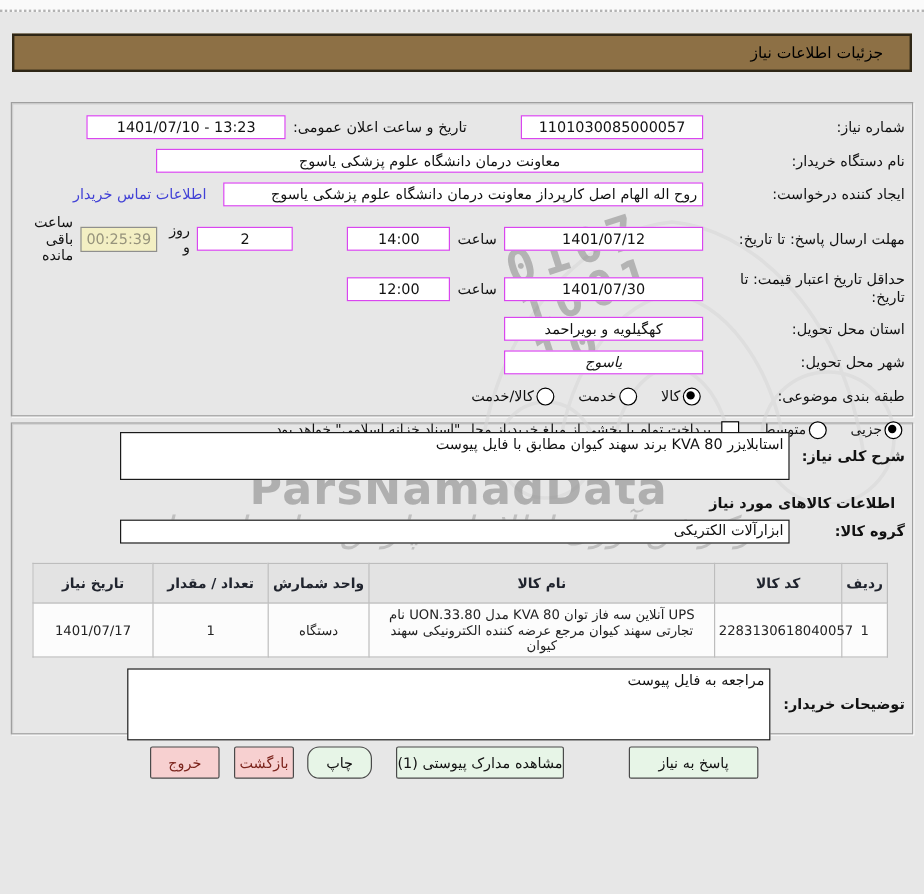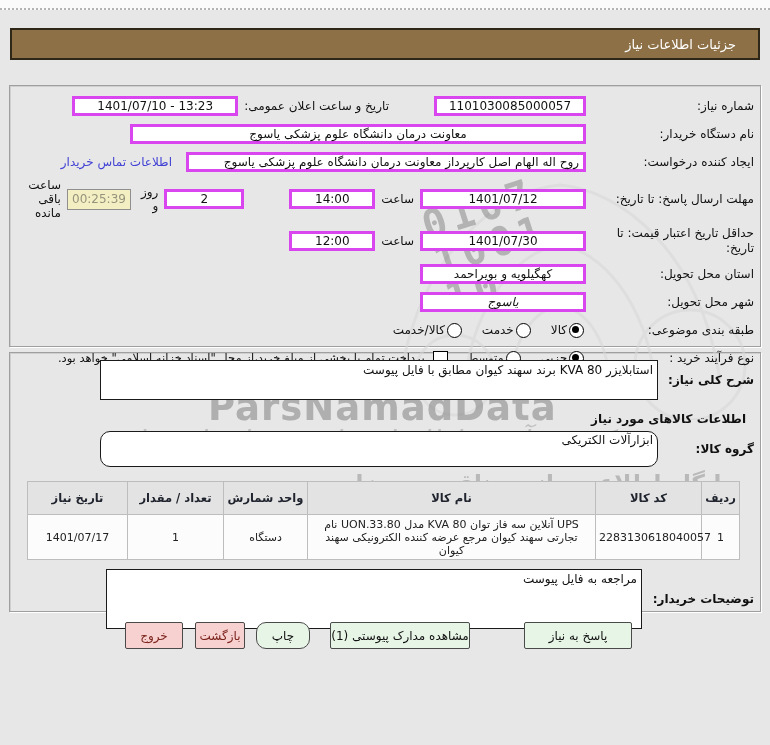--- a/index.html
+++ b/index.html
@@ -2,33 +2,33 @@
 <html lang="fa"><head>
 <meta charset="utf-8">
 <style>
   html,body{margin:0;padding:0;width:770px;height:745px;overflow:hidden;
     background:#e7e7e7;font-family:"DejaVu Sans","Liberation Sans",sans-serif;color:#111;}
   .topstrip{height:8px;background:#fafafa;border-bottom:2px dotted #b3b3b3;}
   
   .titlebar{position:absolute;left:10px;right:10px;top:28px;height:32px;background:#8d7045;
     border:2px solid #2e2616;display:flex;align-items:center;justify-content:flex-end;
     padding:0 22px;box-sizing:border-box;}
-  .titlebar .t{color:#ffffff;font-size:13px;}
+  .titlebar .t{color:#000000;font-size:13px;}
   
   .panel{position:absolute;left:9px;right:9px;background:#e7e7e7;
     border:1px solid #9f9f9f;box-shadow:inset 1px 1px 0 #cfcfcf, 1px 1px 0 #ffffff;
     box-sizing:border-box;}
   #panel1{top:85px;height:262px;padding:8px 6px 4px 6px;}
   #panel2{top:352px;height:260px;padding:6px 6px 4px 6px;}
   .row{display:flex;direction:rtl;align-items:center;margin-bottom:4px;min-height:24px;
     font-size:12px;position:relative;z-index:2;}
   .labcol{width:168px;flex:0 0 168px;padding-left:6px;box-sizing:border-box;text-align:right;line-height:1.25;}
   .lbl{white-space:pre-line;}
   .bold{font-weight:bold;}
-  .box{background:#fff;border:3px solid #d946ef;height:20px;display:flex;align-items:center;
+  .box{background:#fff;border:1px solid #d946ef;height:20px;display:flex;align-items:center;
     box-sizing:border-box;font-size:12px;padding:0 4px;}
   .center{justify-content:center;}
   .rt{justify-content:flex-start;direction:rtl;}
   .ltr{direction:ltr;}
   .sp6{width:6px;flex:0 0 6px;} .sp10{width:10px;flex:0 0 10px;}
   .sp18{width:18px;flex:0 0 18px;} .sp45{width:45px;flex:0 0 45px;}
   .link{color:#4141d6;font-size:12px;cursor:pointer;margin-right:14px;}
   .timer{background:#f3efc3;border:1px solid #8f8f8f;color:#96937c;height:19px;
     display:flex;align-items:center;justify-content:center;width:62px;flex:0 0 62px;font-size:12px;direction:ltr;}
   .radio{width:13px;height:13px;flex:0 0 13px;border:1px solid #000;border-radius:50%;
@@ -155,21 +155,20 @@
     <span class="lbl">کالا</span>
     <div class="sp18"></div>
     <span class="radio"></span>
     <span class="lbl">خدمت</span>
     <div class="sp18"></div>
     <span class="radio"></span>
     <span class="lbl">کالا/خدمت</span>
   </div>
 
   <div class="row" style="font-size:11.5px;">
-    <div class="labcol lbl" style="font-size:12px;">نوع فرآیند خرید :</div>
     <span class="radio sel"></span>
     <span class="lbl">جزیی</span>
     <div class="sp18"></div>
     <span class="radio"></span>
     <span class="lbl">متوسط</span>
     <div class="sp18"></div>
     <span class="check"></span>
     <div class="sp6"></div>
     <span class="lbl">پرداخت تمام یا بخشی از مبلغ خرید،از محل "اسناد خزانه اسلامی" خواهد بود.</span>
   </div>
@@ -181,21 +180,21 @@
     <div class="labcol lbl bold" style="width:96px;flex:0 0 96px;">شرح کلی نیاز:</div>
     <div class="area" style="width:558px;flex:0 0 558px;height:40px;">استابلایزر KVA 80 برند سهند کیوان مطابق با فایل پیوست</div>
   </div>
 
   <div class="row bold" style="margin-top:6px;margin-bottom:0;">
     <span style="padding-right:8px;">اطلاعات کالاهای مورد نیاز</span>
   </div>
 
   <div class="row">
     <div class="labcol lbl bold" style="width:96px;flex:0 0 96px;">گروه کالا:</div>
-    <div class="area" style="width:558px;flex:0 0 558px;height:36px;padding-top:1px;border-radius:10px;">ابزارآلات الکتریکی</div>
+    <div class="area" style="width:558px;flex:0 0 558px;height:20px;padding-top:1px;">ابزارآلات الکتریکی</div>
   </div>
 
   <table>
     <colgroup>
       <col style="width:38px">
         <col style="width:106px">
         <col style="width:288px">
       <col style="width:84px">
         <col style="width:96px">
         <col style="width:100px">

